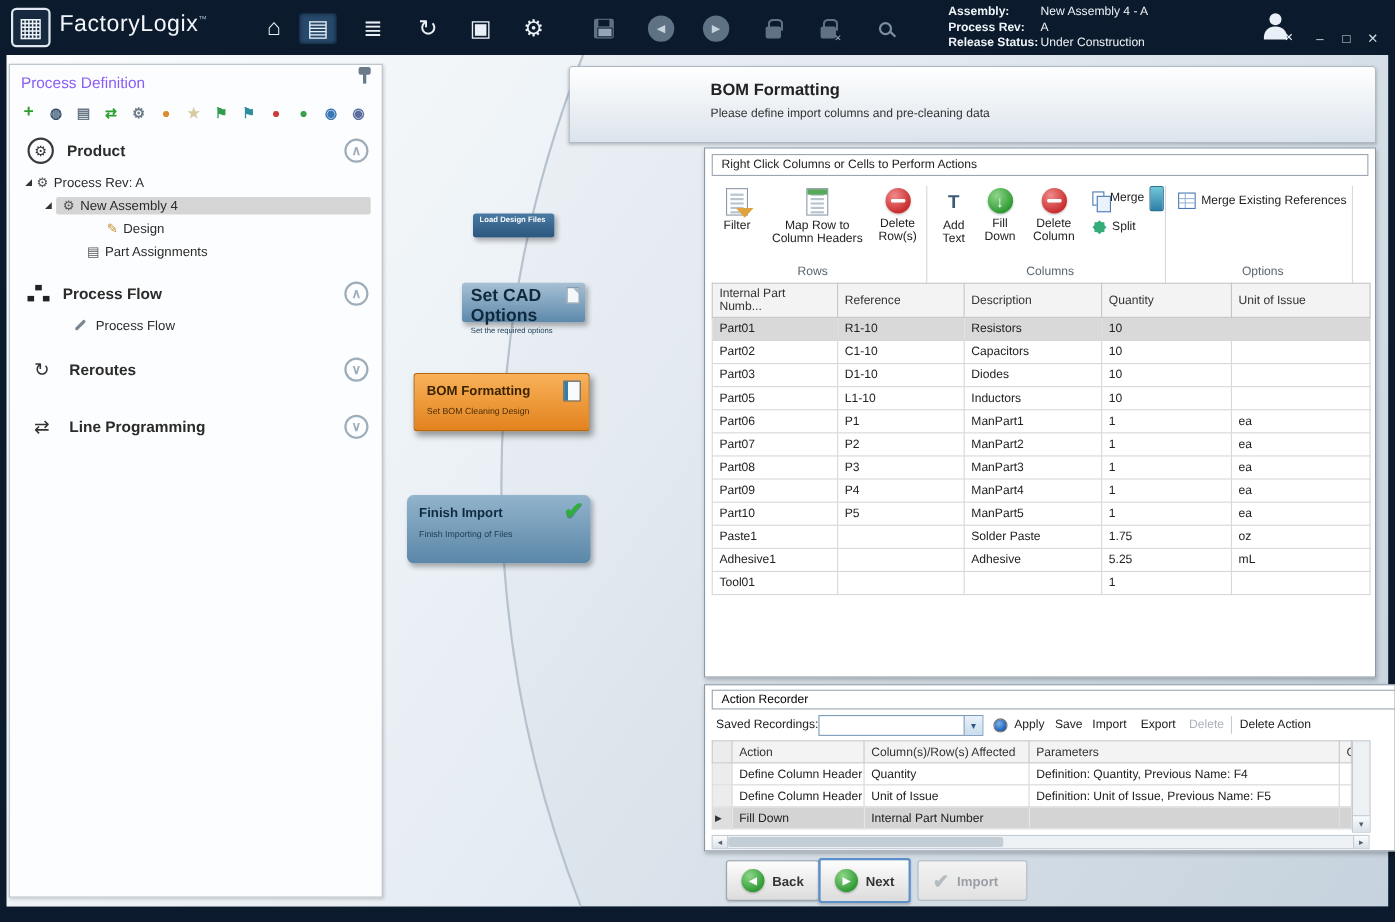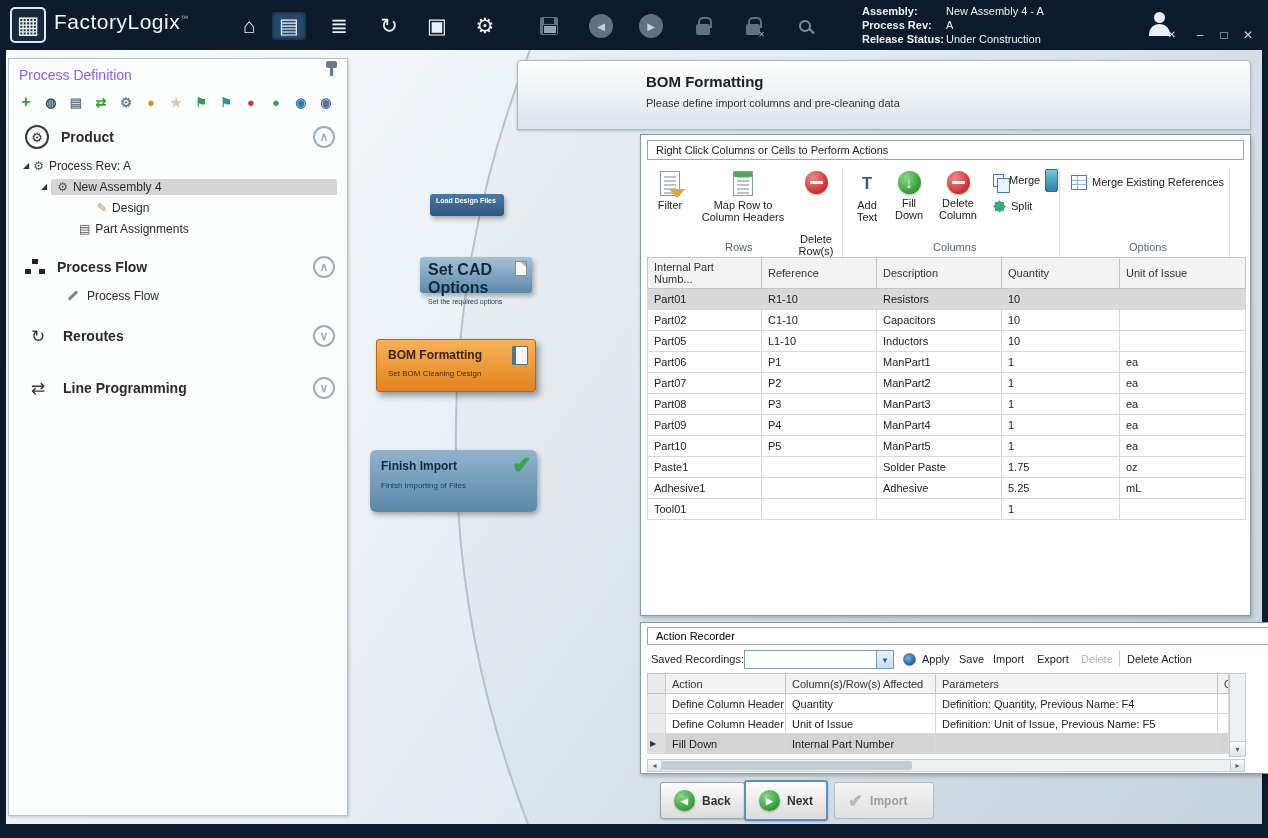--- a/index.html
+++ b/index.html
@@ -348,21 +348,21 @@
     <div class="rib-item" style="left:6px; width:46px;">
       <span class="doc-icon">
           <span class="funnel"></span>
         </span>
       <span class="rib-label">Filter</span>
     </div>
     <div class="rib-item" style="left:54px; width:96px;">
       <span class="doc-icon map"></span>
       <span class="rib-label">Map Row to Column Headers</span>
     </div>
-    <div class="rib-item" style="left:152px; width:46px;gap:36px;">
+    <div class="rib-item" style="left:152px; width:46px;">
       <span class="red-circle"></span>
       <span class="rib-label">Delete Row(s)</span>
     </div>
     <div class="rib-div" style="left:201px;"></div>
     <div class="grp-label" style="left:84px;">Rows</div>
 
     <div class="rib-item" style="left:206px; width:40px;">
       <span class="addtext-ic">T</span>
       <span class="rib-label">Add Text</span>
     </div>
@@ -411,20 +411,27 @@
         <td>Part01</td>
         <td>R1-10</td>
         <td>Resistors</td>
         <td>10</td>
         <td></td>
       </tr>
         <tr>
         <td>Part02</td>
         <td>C1-10</td>
         <td>Capacitors</td>
+        <td>10</td>
+        <td></td>
+      </tr>
+        <tr>
+        <td>Part03</td>
+        <td>D1-10</td>
+        <td>Diodes</td>
         <td>10</td>
         <td></td>
       </tr>
         <tr>
         <td>Part05</td>
         <td>L1-10</td>
         <td>Inductors</td>
         <td>10</td>
         <td></td>
       </tr>

